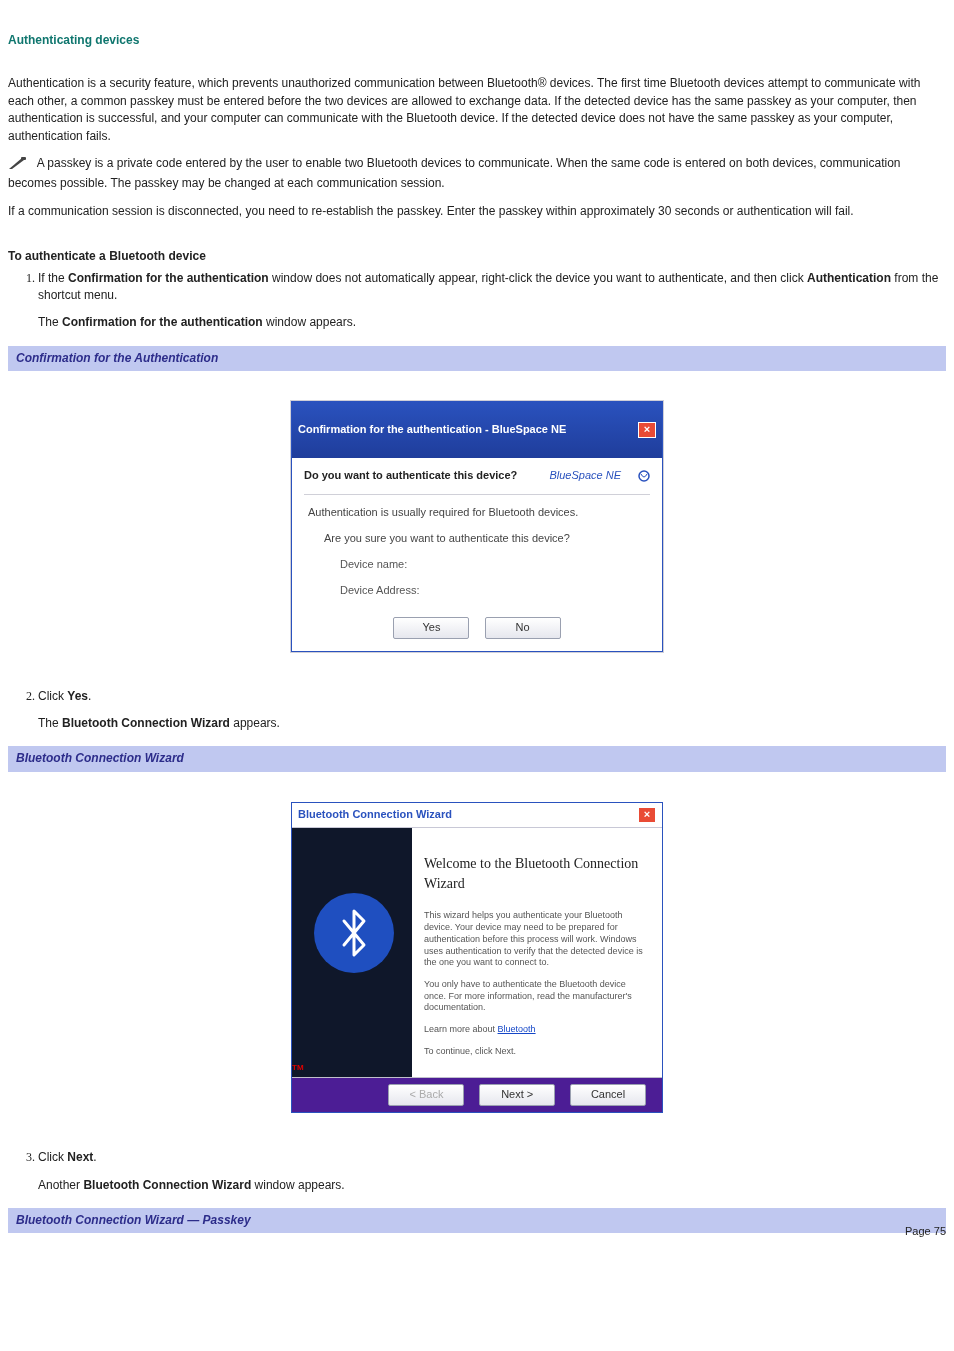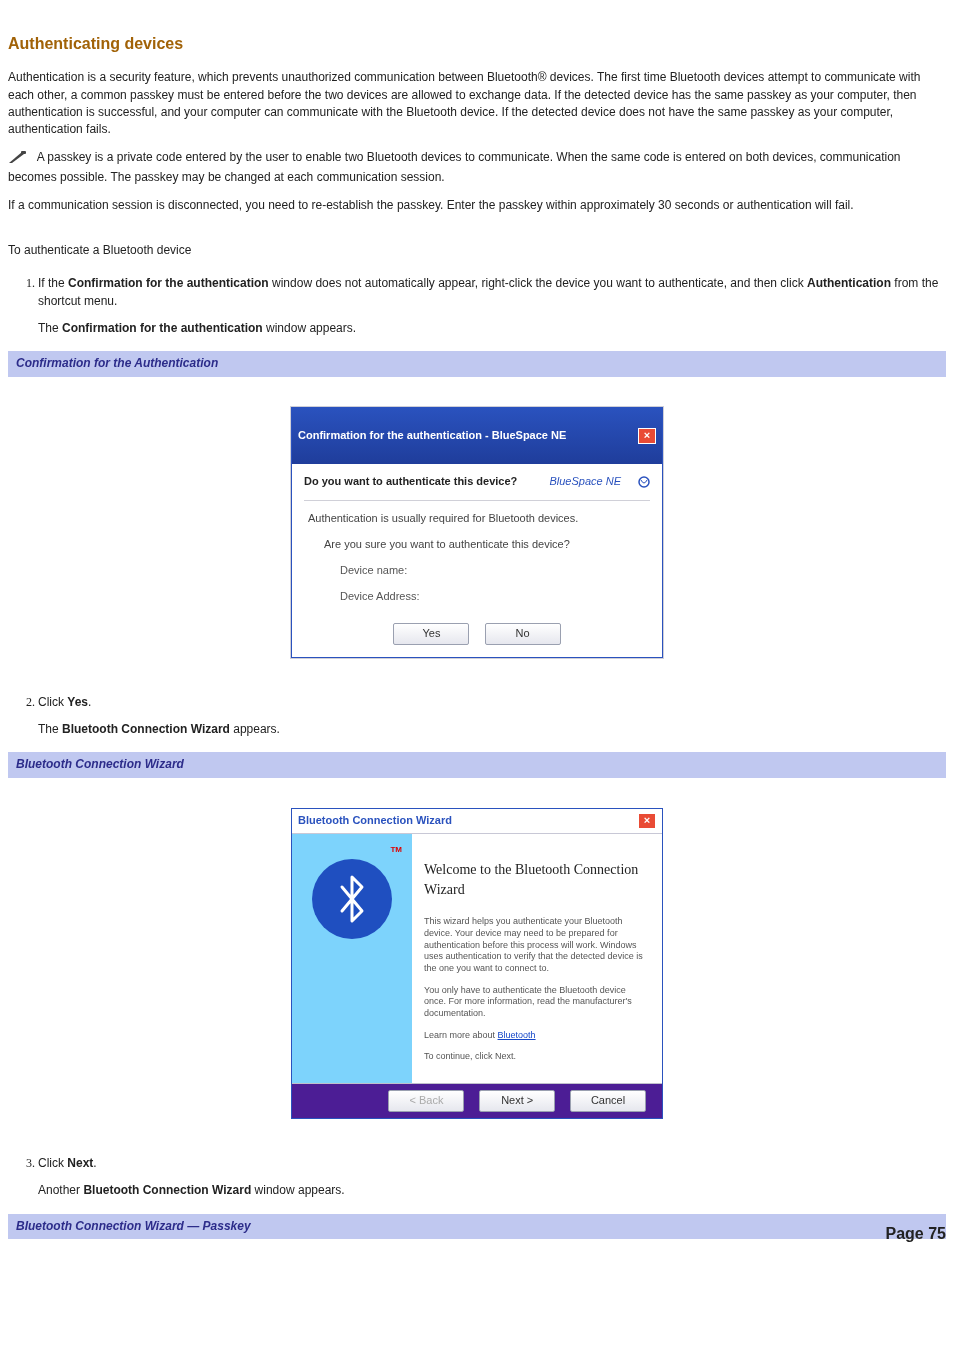--- a/index.html
+++ b/index.html
@@ -10,35 +10,35 @@
     padding: 8px 8px 30px 8px;
     line-height: 1.45;
     background: #fff;
   }
   .page {
     max-width: 940px;
     margin: 0 auto;
     position: relative;
   }
   h2.section-title {
-    color: #a16207;
-    font-size: 16px;
-    font-weight: bold;
-    margin: 24px 0 14px 0;
+    color: #0f766e;
+    font-size: 12px;
+    font-weight: bold;
+    margin: 24px 0 26px 0;
   }
   p { margin: 0 0 10px 0; }
   .note-lead {
     display: inline-block;
     vertical-align: -3px;
     margin-right: 6px;
   }
   .bold { font-weight: bold; }
   .subhead {
-    font-weight: normal;
-    margin: 28px 0 16px 0;
+    font-weight: bold;
+    margin: 28px 0 4px 0;
   }
   ol.steps {
     margin: 0 0 14px 30px;
     padding: 0;
   }
   ol.steps > li {
     margin-bottom: 14px;
     font-family: Georgia, serif;
     font-size: 12px;
   }
@@ -150,23 +150,23 @@
     align-items: center;
     border-bottom: 1px solid #c8c8d6;
     font-size: 11px;
   }
   .wiz .wizbody {
     display: flex;
     background: #f5f5f9;
   }
   .wiz .side {
     width: 120px;
-    background: #7dd3fc;
-    display: flex;
-    flex-direction: column;
+    background: #0f172a;
+    display: flex;
+    flex-direction: row;
     align-items: center;
     padding-top: 10px;
   }
   .tm {
     align-self: flex-end;
     color: #d00;
     font-size: 8px;
     font-weight: bold;
     margin-right: 10px;
     margin-bottom: 4px;
@@ -202,22 +202,22 @@
   .wiz .footer {
     border-top: 1px solid #c0c0cc;
     padding: 6px 10px;
     text-align: right;
     background: #4c1d95;
   }
   .page-num {
     position: absolute;
     right: 0;
     bottom: -6px;
-    font-size: 16px;
-    font-weight: bold;
+    font-size: 11px;
+    font-weight: normal;
     margin-left: 34px;
   }
 </style>
 </head>
 <body>
 
 <div class="page">
 
   <h2 class="section-title">Authenticating devices</h2>
 

